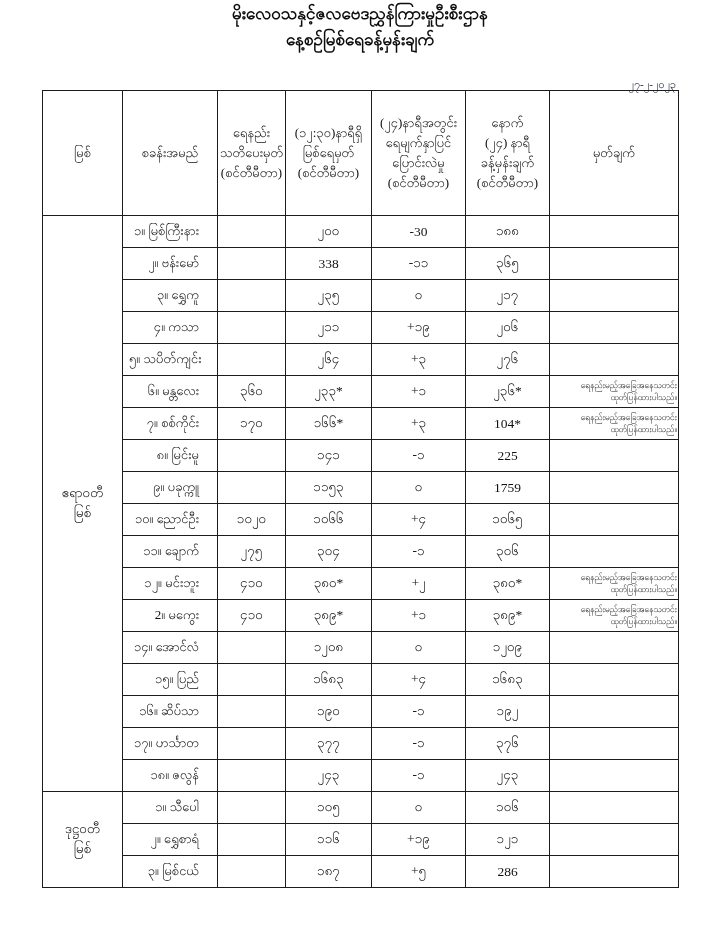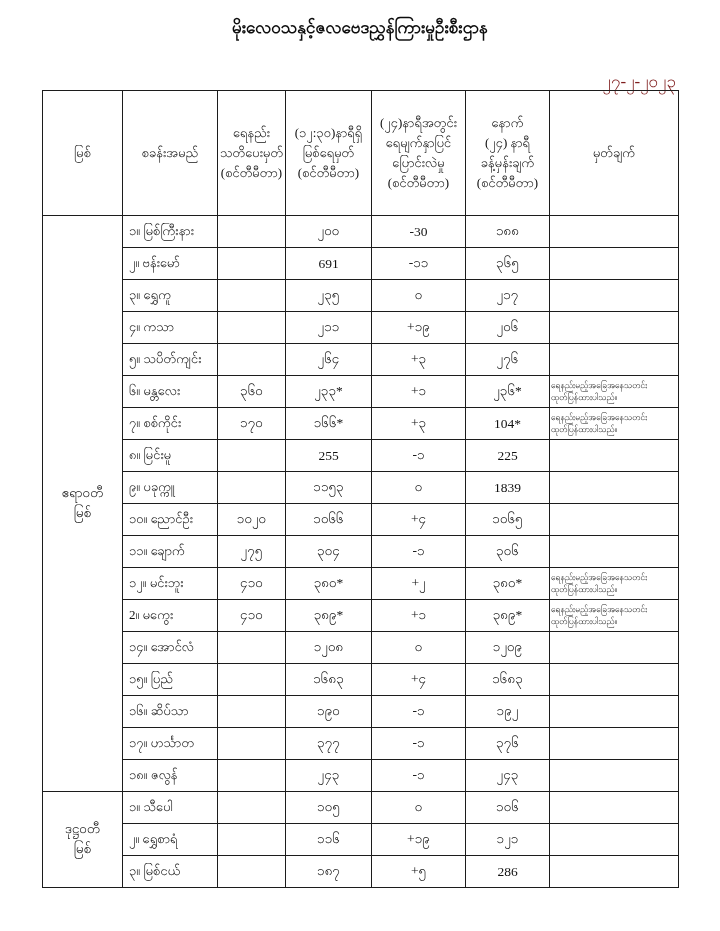--- a/index.html
+++ b/index.html
@@ -3,32 +3,32 @@
 <meta charset="utf-8">
 <style>
   * { box-sizing: border-box; margin: 0; padding: 0; }
   html, body { background: #ffffff; }
   body {
     width: 720px; height: 931px;
     position: relative;
     font-family: "Liberation Serif", "DejaVu Sans", serif;
     color: #111111;
   }
-  .doc-header { padding-top: 15px; text-align: center; }
+  .doc-header { padding-top: 1px; text-align: center; }
   .doc-title-line {
     font-weight: bold;
     font-size: 17px;
     line-height: 1.55;
     color: #0d0d0d;
   }
   .doc-date {
     position: absolute;
-    top: 70px; right: 44px;
-    font-size: 17px;
-    color: #7f1d1d;
+    top: 77px; right: 44px;
+    font-size: 11px;
+    color: #0f172a;
   }
   table.forecast {
     position: absolute;
     left: 42px; top: 90px;
     width: 636px;
     border-collapse: collapse;
     table-layout: fixed;
   }
   table.forecast th, table.forecast td {
     border: 1.5px solid #1c1c1c;
@@ -39,35 +39,36 @@
   thead th {
     font-weight: normal;
     font-size: 13px;
     line-height: 1.55;
     text-align: center;
     white-space: pre-line;
     padding: 2px 1px;
   }
   tbody tr { height: 32px; }
   .river-cell { text-align: center; font-size: 13.5px; padding: 0 16px; }
-  .cell-station { text-align: left; font-size: 13px; padding: 0 2px 0 6px; white-space: nowrap; }
+  .cell-station { text-align: right; font-size: 13px; padding: 0 18px 0 6px; white-space: nowrap; }
   .cell-num { text-align: center; font-size: 13.5px; padding: 0 2px; }
   .cell-remark {
-    text-align: left;
+    text-align: right;
     font-size: 8.5px;
     line-height: 1.4;
     white-space: pre-line;
     padding: 0 1px;
   }
 </style>
 </head>
 <body>
 
 <div class="doc-header">
   <div class="doc-title-line">မိုးလေဝသနှင့်ဇလဗေဒညွှန်ကြားမှုဦးစီးဌာန</div>
+  <div class="doc-title-line">နေ့စဉ်မြစ်ရေခန့်မှန်းချက်</div>
 </div>
 
 <div class="doc-date">၂၇-၂-၂၀၂၃</div>
 
 <table class="forecast">
   <colgroup>
     <col style="width:80px">
     <col style="width:95px">
     <col style="width:68px">
     <col style="width:86px">
@@ -102,21 +103,21 @@
         <td class="cell-station">၁။ မြစ်ကြီးနား</td>
         <td class="cell-num"></td>
         <td class="cell-num">၂၀၀</td>
         <td class="cell-num">-30</td>
         <td class="cell-num">၁၈၈</td>
         <td class="cell-remark"></td>
       </tr>
       <tr>
         <td class="cell-station">၂။ ဗန်းမော်</td>
         <td class="cell-num"></td>
-        <td class="cell-num">691</td>
+        <td class="cell-num">338</td>
         <td class="cell-num">-၁၁</td>
         <td class="cell-num">၃၆၅</td>
         <td class="cell-remark"></td>
       </tr>
       <tr>
         <td class="cell-station">၃။ ရွှေကူ</td>
         <td class="cell-num"></td>
         <td class="cell-num">၂၃၅</td>
         <td class="cell-num">၀</td>
         <td class="cell-num">၂၁၇</td>
@@ -152,31 +153,31 @@
         <td class="cell-num">၁၇၀</td>
         <td class="cell-num">၁၆၆*</td>
         <td class="cell-num">+၃</td>
         <td class="cell-num">104*</td>
         <td class="cell-remark">ရေနည်းမည့်အခြေအနေသတင်း
 ထုတ်ပြန်ထားပါသည်။</td>
       </tr>
       <tr>
         <td class="cell-station">၈။ မြင်းမူ</td>
         <td class="cell-num"></td>
-        <td class="cell-num">255</td>
+        <td class="cell-num">၁၄၁</td>
         <td class="cell-num">-၁</td>
         <td class="cell-num">225</td>
         <td class="cell-remark"></td>
       </tr>
       <tr>
         <td class="cell-station">၉။ ပခုက္ကူ</td>
         <td class="cell-num"></td>
         <td class="cell-num">၁၁၅၃</td>
         <td class="cell-num">၀</td>
-        <td class="cell-num">1839</td>
+        <td class="cell-num">1759</td>
         <td class="cell-remark"></td>
       </tr>
       <tr>
         <td class="cell-station">၁၀။ ညောင်ဦး</td>
         <td class="cell-num">၁၀၂၀</td>
         <td class="cell-num">၁၀၆၆</td>
         <td class="cell-num">+၄</td>
         <td class="cell-num">၁၀၆၅</td>
         <td class="cell-remark"></td>
       </tr>

